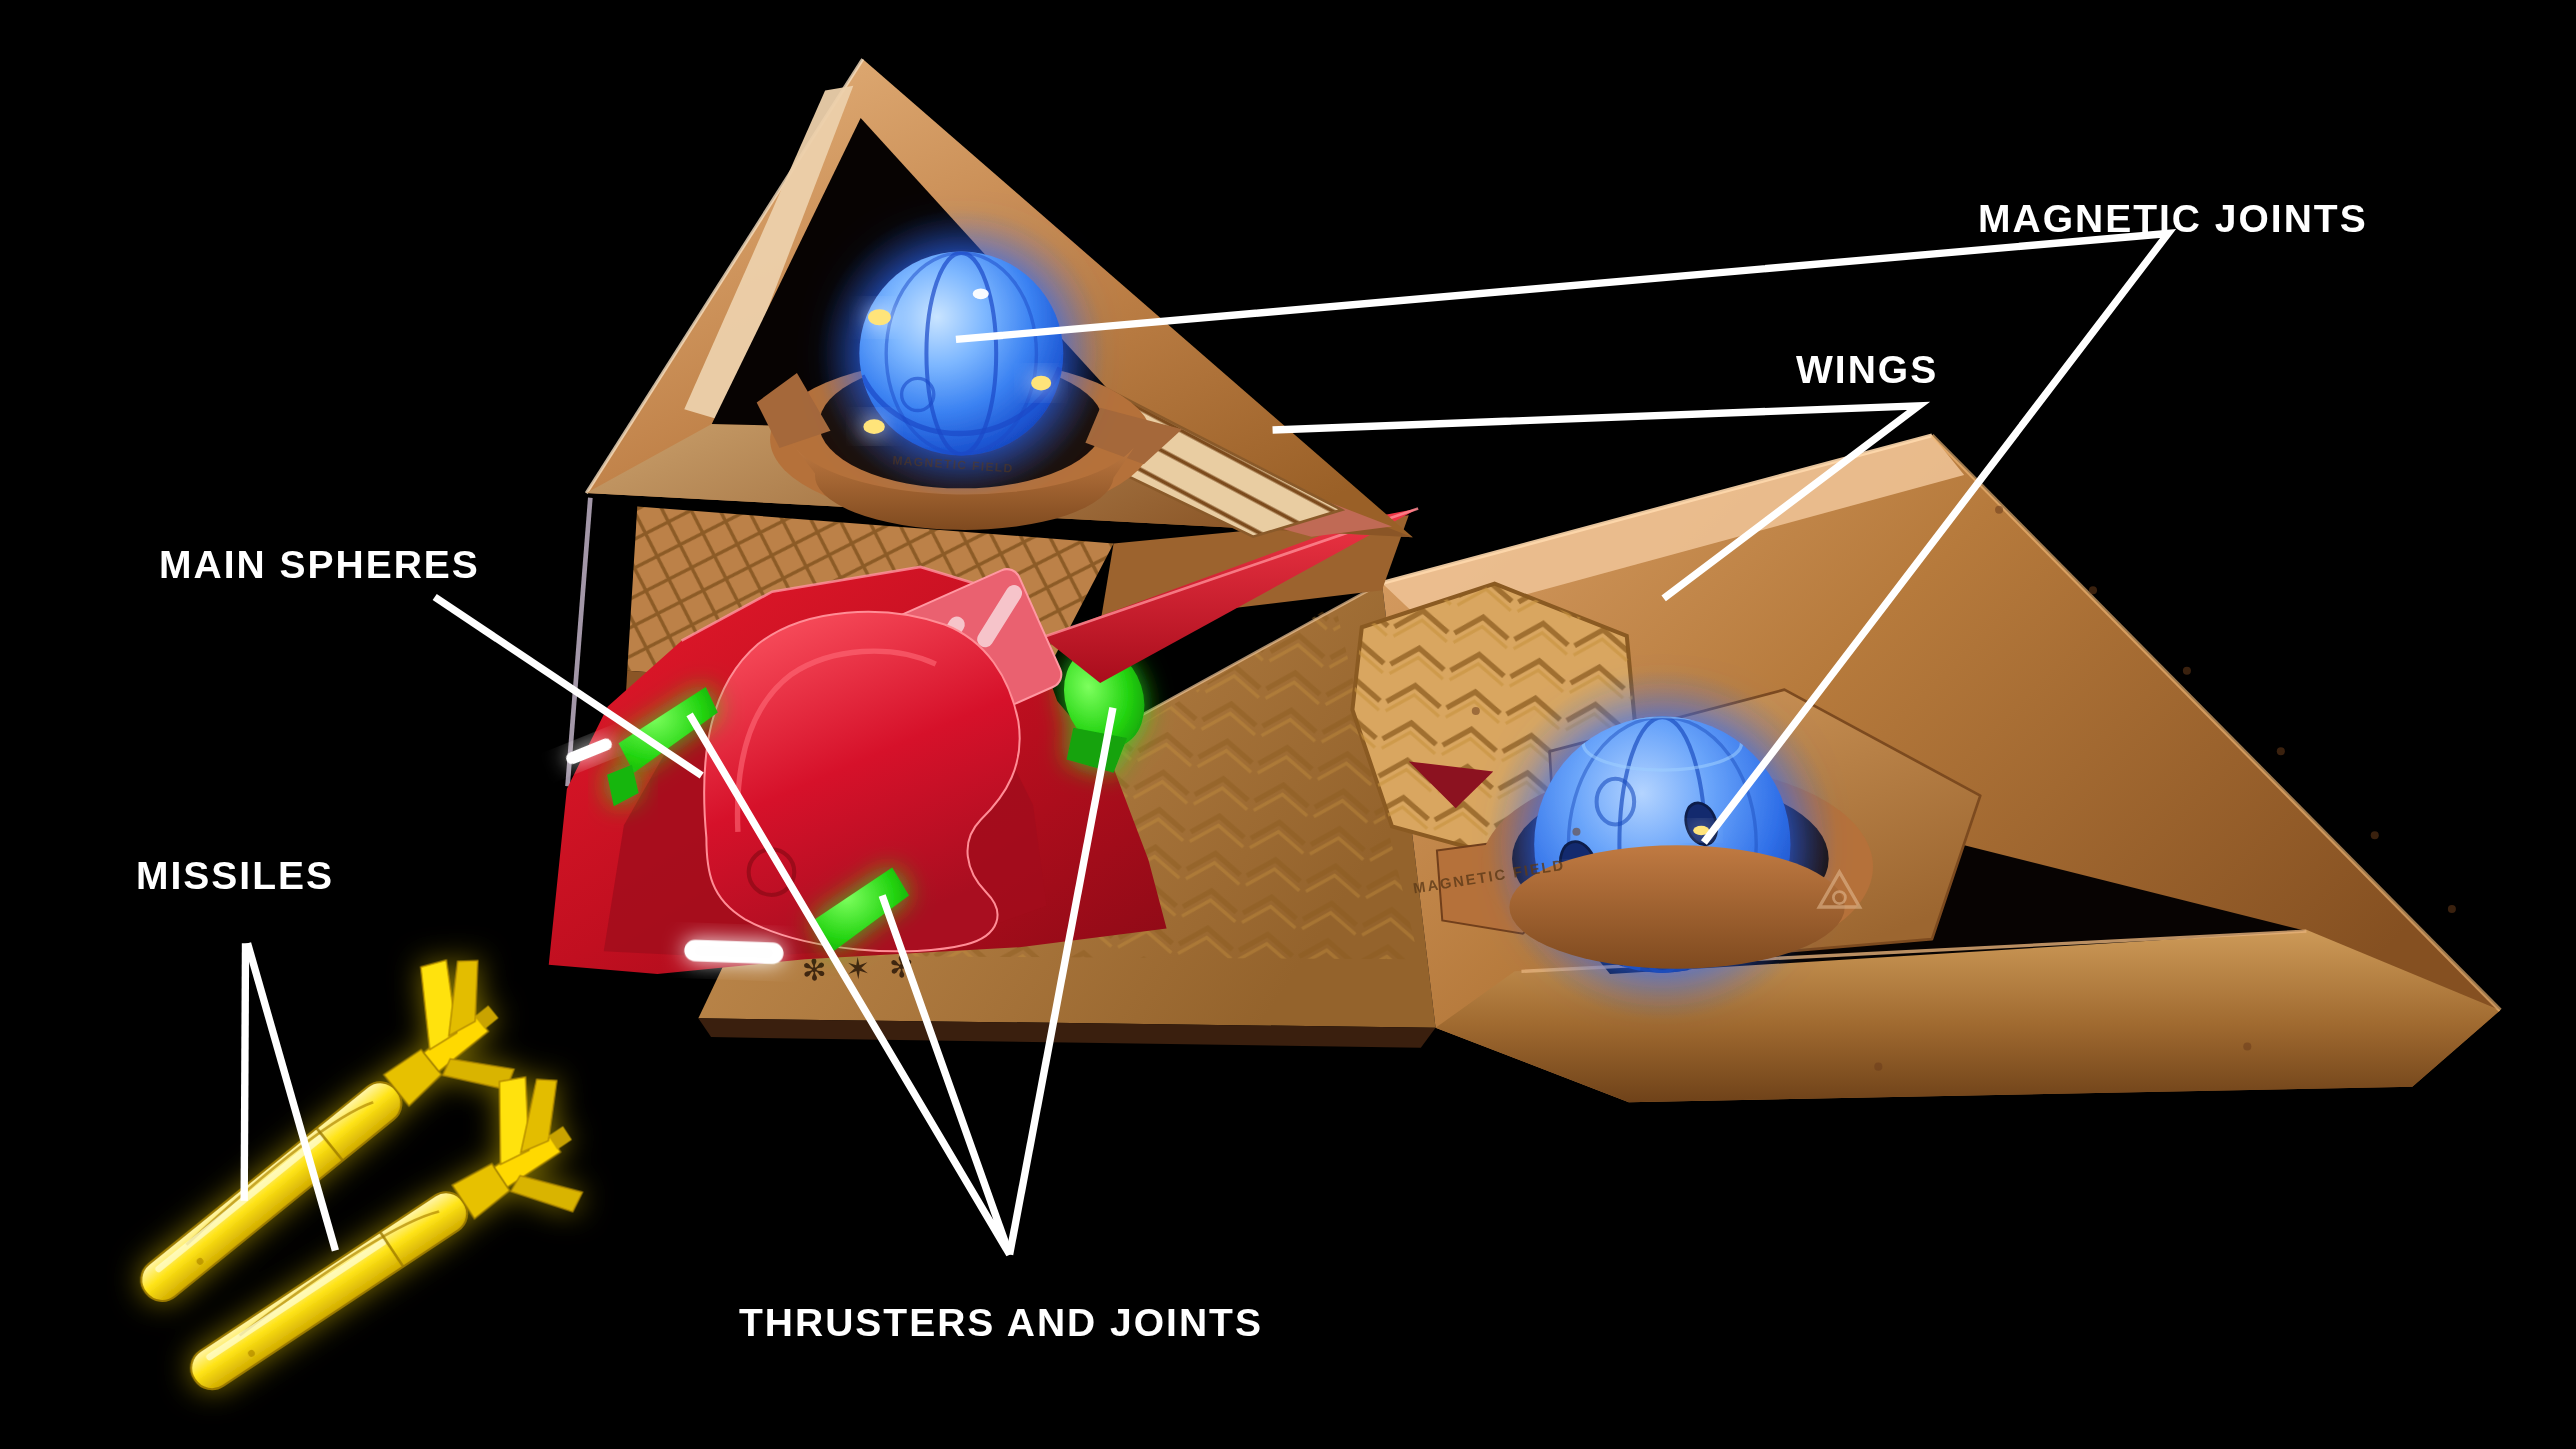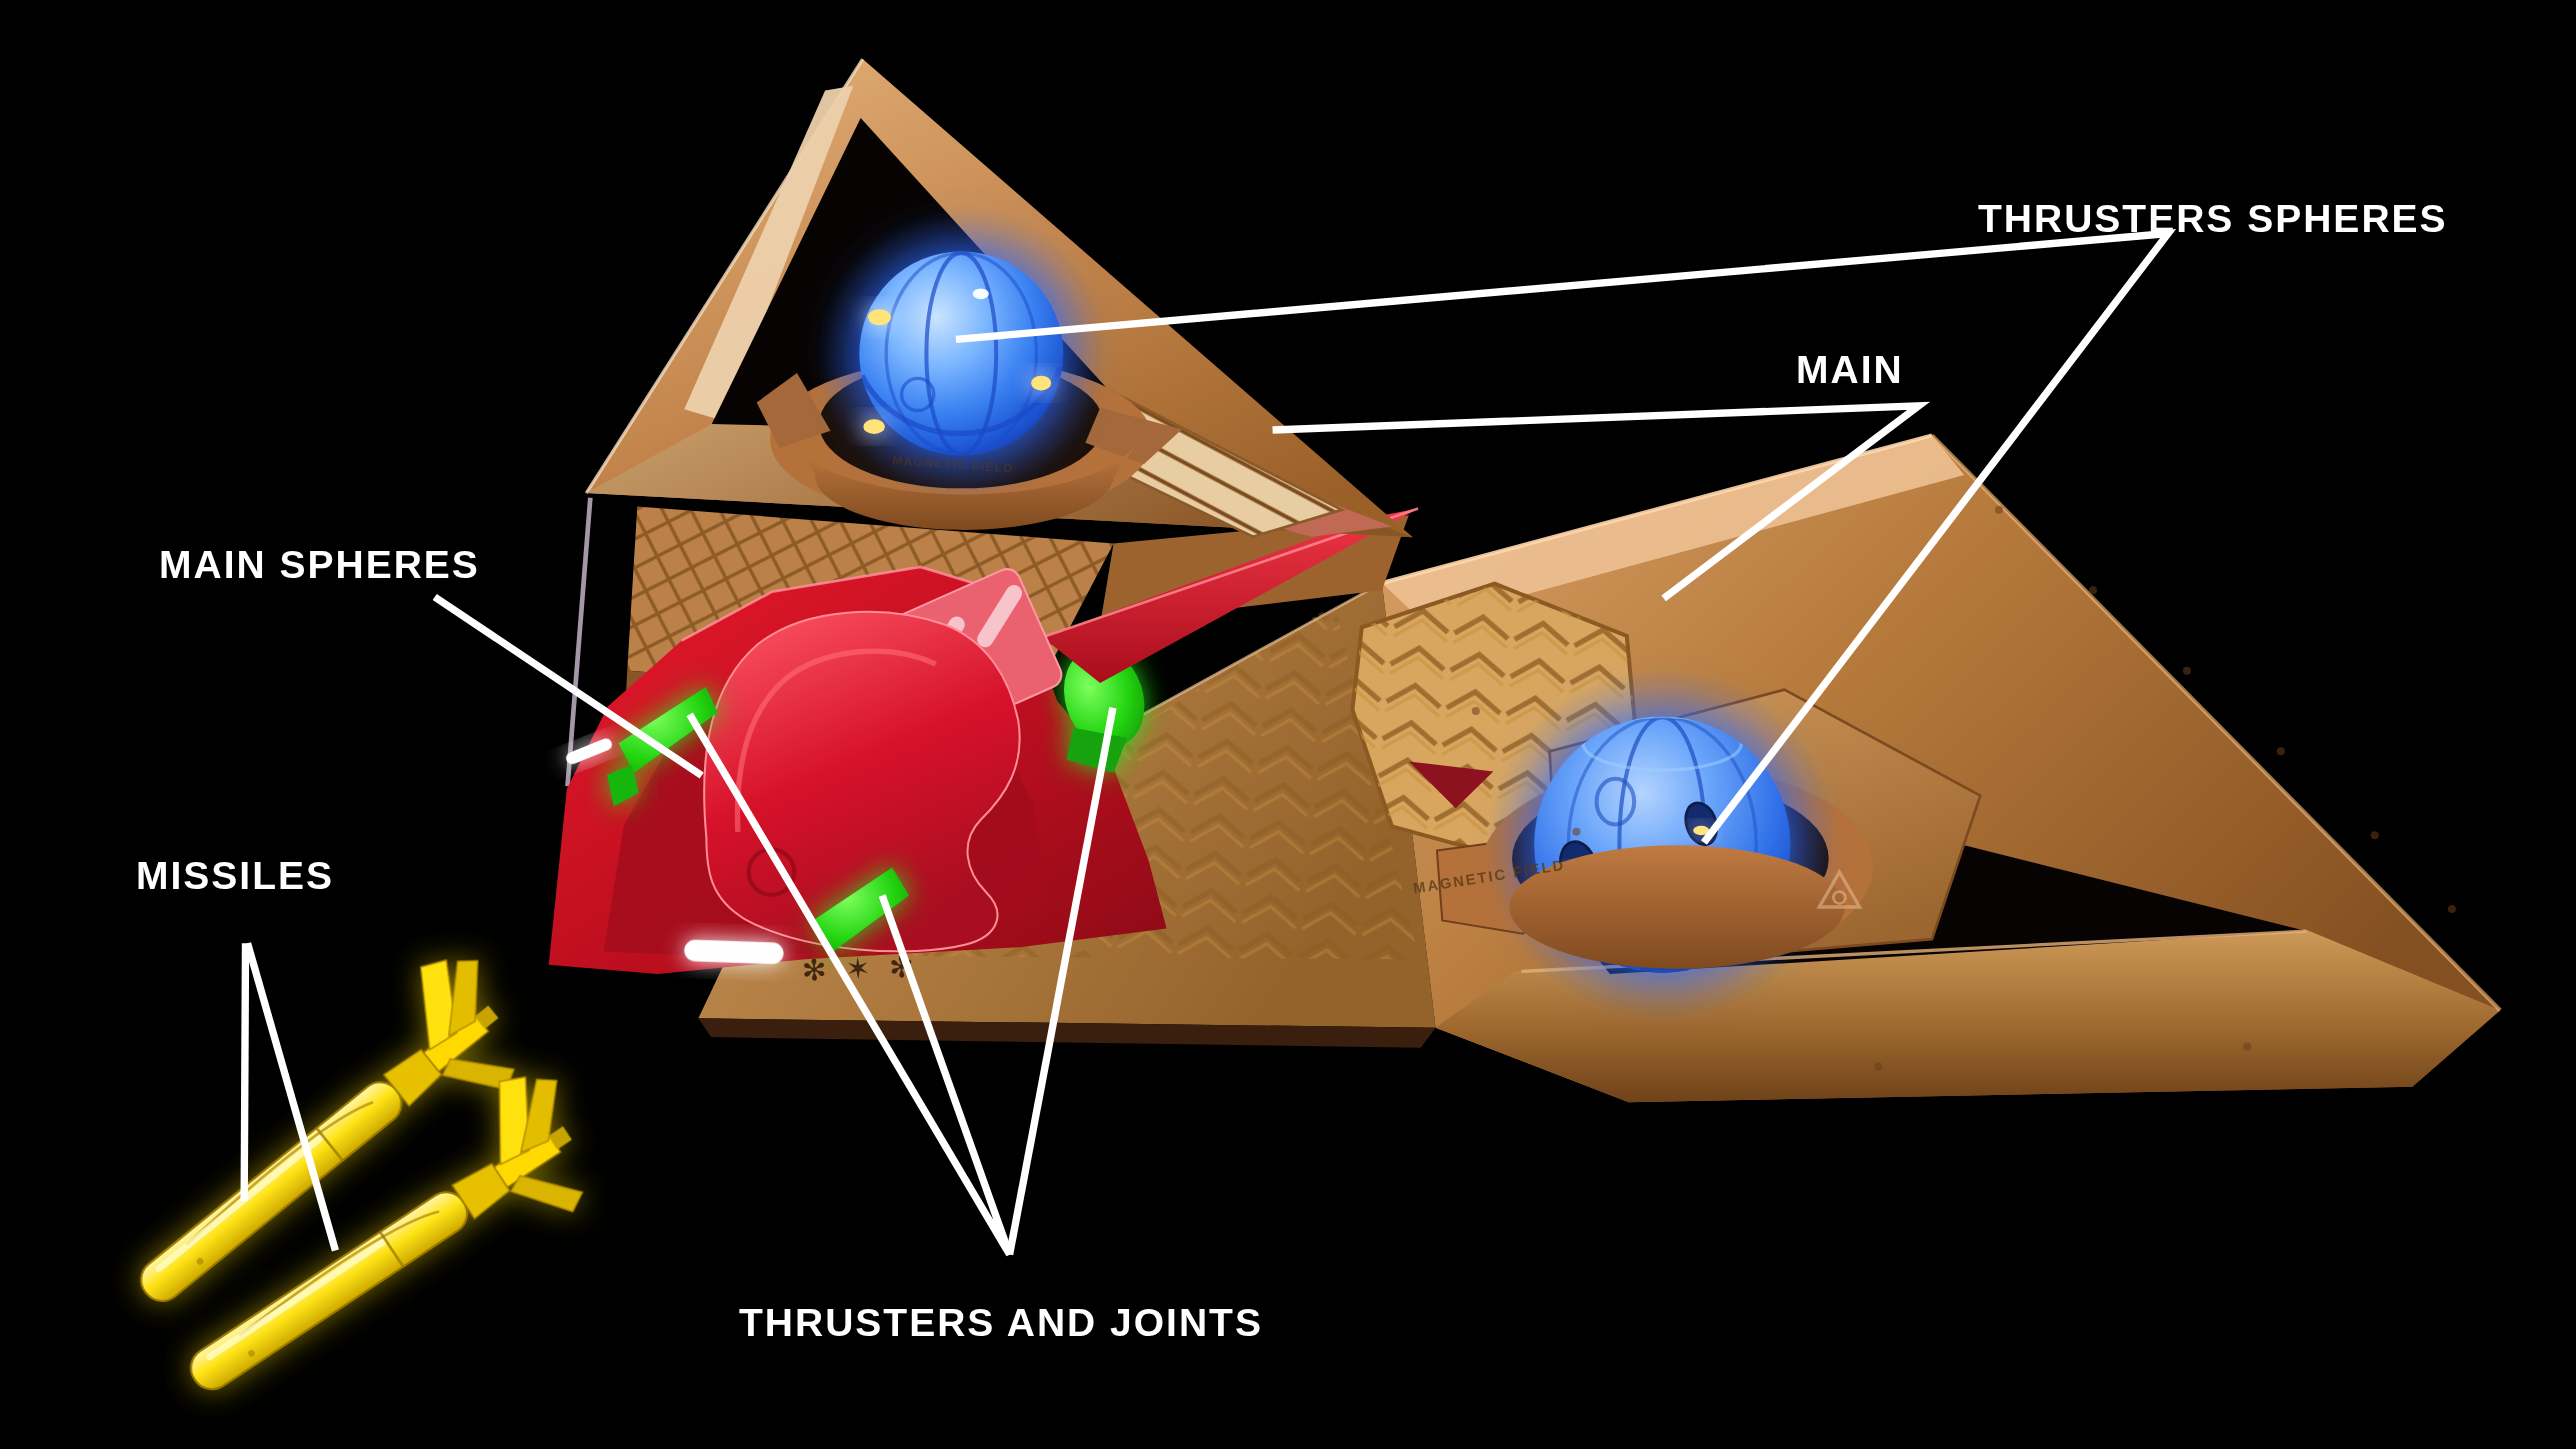--- a/index.html
+++ b/index.html
@@ -308,20 +308,20 @@
         <polyline points="1425,506 3232,348 2540,1256" fill="none" stroke="#ffffff" stroke-width="11" stroke-linejoin="miter"></polyline>
         <polyline points="1897,641 2860,605 2480,892" fill="none" stroke="#ffffff" stroke-width="11" stroke-linejoin="miter"></polyline>
         <polyline points="648,890 1046,1156" fill="none" stroke="#ffffff" stroke-width="11" stroke-linejoin="miter"></polyline>
         <polyline points="364,1790 366,1406" fill="none" stroke="#ffffff" stroke-width="11" stroke-linejoin="miter"></polyline>
         <polyline points="369,1406 500,1864" fill="none" stroke="#ffffff" stroke-width="11" stroke-linejoin="miter"></polyline>
         <polyline points="1028,1065 1505,1870 1315,1335" fill="none" stroke="#ffffff" stroke-width="11" stroke-linejoin="miter"></polyline>
         <polyline points="1659,1055 1505,1870" fill="none" stroke="#ffffff" stroke-width="11" stroke-linejoin="miter"></polyline>
       </g>
 </svg>
 
-<div class="callout" style="left: 1978px; top: 199px; font-size: 39px; color: rgb(255, 255, 255);">THRUSTERS SPHERES</div>
-<div class="callout" style="left: 1796px; top: 350px; font-size: 39px; color: rgb(255, 255, 255);">MAIN</div>
+<div class="callout" style="left: 1978px; top: 199px; font-size: 39px; color: rgb(255, 255, 255);">MAGNETIC JOINTS</div>
+<div class="callout" style="left: 1796px; top: 350px; font-size: 39px; color: rgb(255, 255, 255);">WINGS</div>
 <div class="callout" style="left: 159px; top: 545px; font-size: 39px; color: rgb(255, 255, 255);">MAIN SPHERES</div>
 <div class="callout" style="left: 136px; top: 856px; font-size: 39px; color: rgb(255, 255, 255);">MISSILES</div>
 <div class="callout" style="left: 739px; top: 1303px; font-size: 39px; color: rgb(255, 255, 255);">THRUSTERS AND JOINTS</div>
 
 </div>
 
 
 </body></html>

